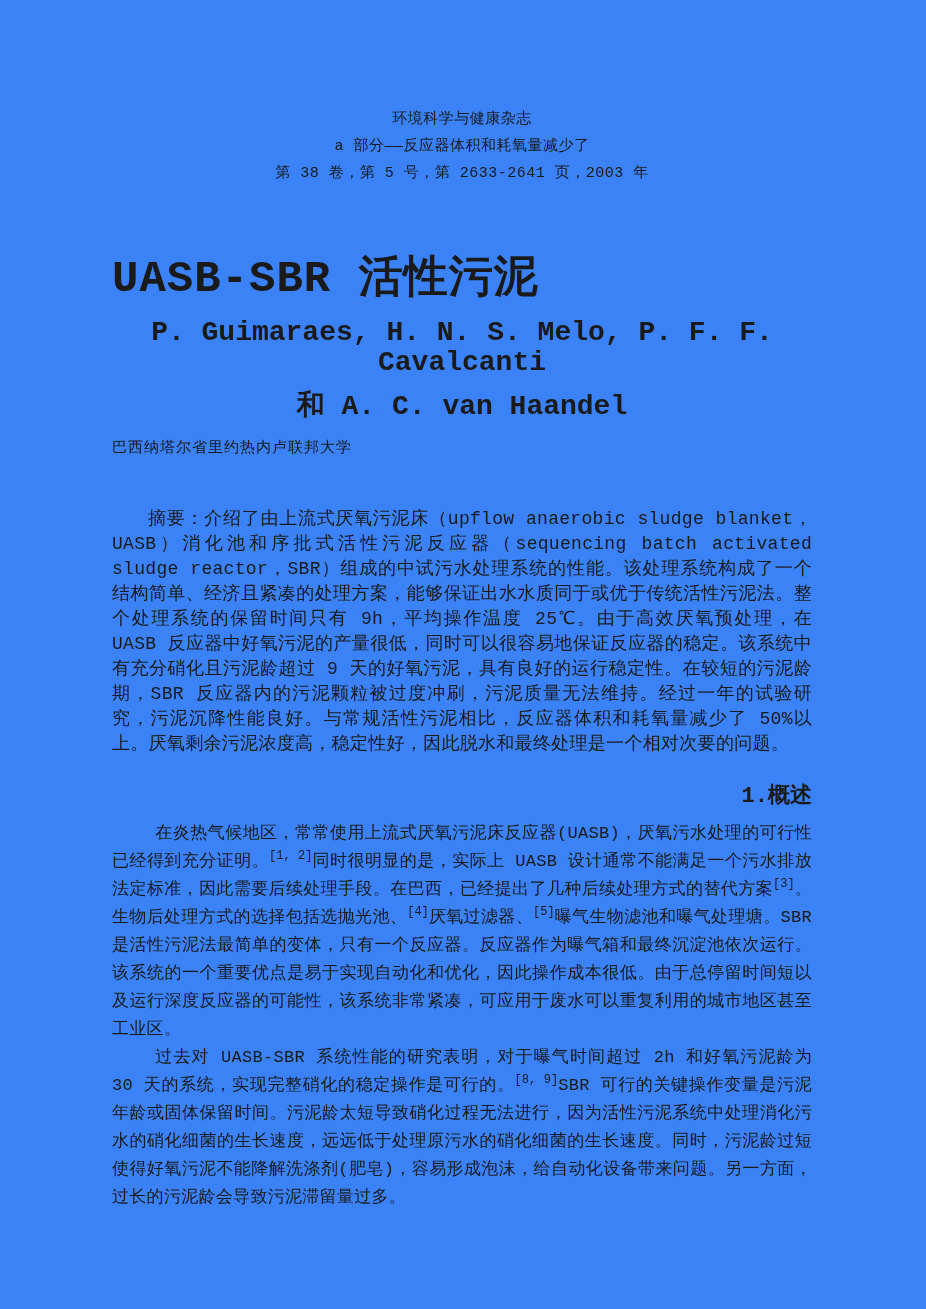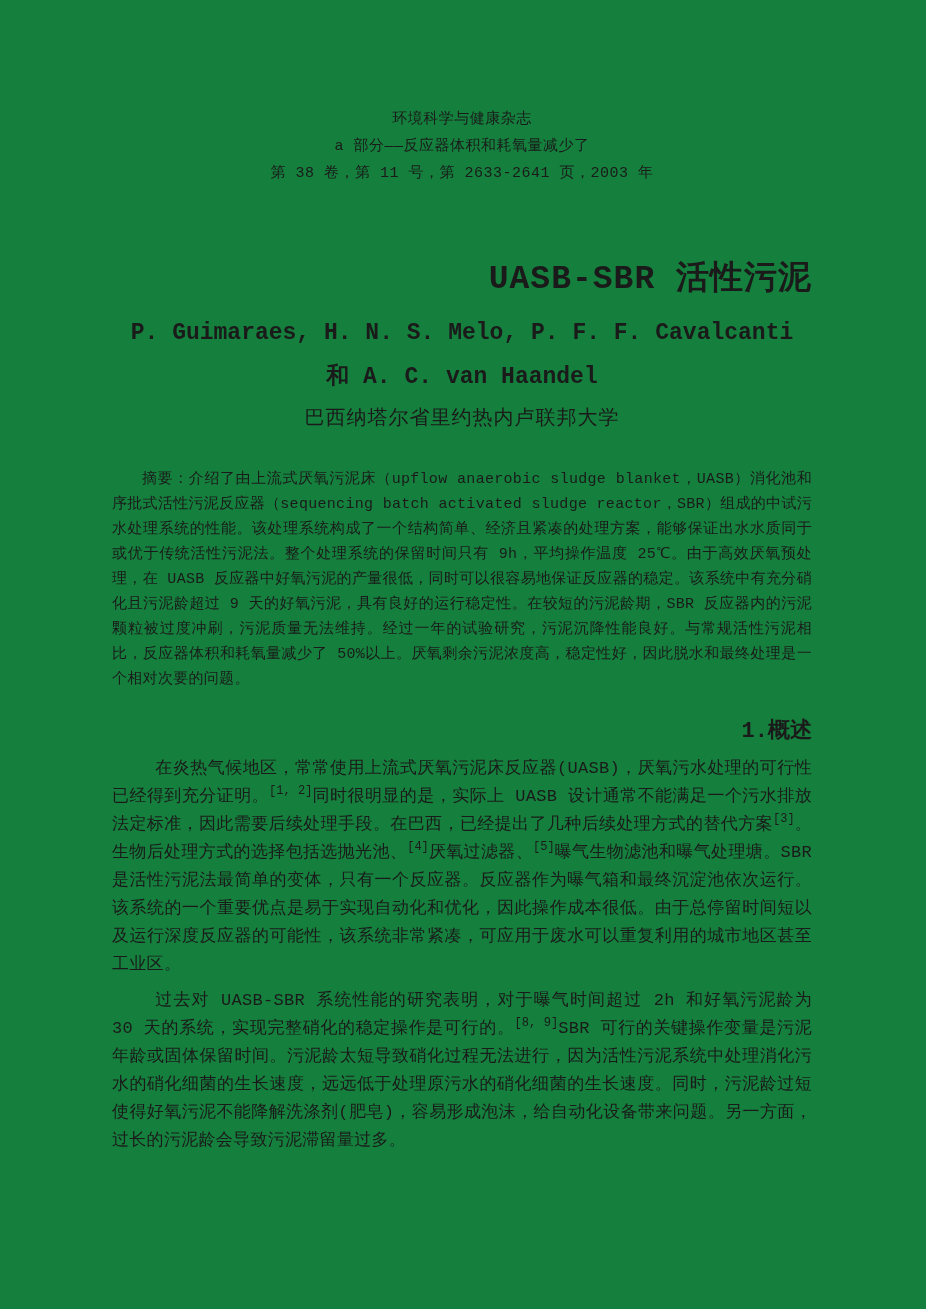--- a/index.html
+++ b/index.html
@@ -1,64 +1,64 @@
 <!DOCTYPE html>
 <html><head>
 <meta charset="utf-8">
 <style>
   html, body { margin: 0; padding: 0; background: #ffffff; }
   .page {
     position: relative;
     width: 926px;
     height: 1309px;
-    background: #15803d;
+    background: #3b82f6;
     color: #1a1a1a;
     font-family: "Liberation Mono", "Liberation Serif", serif;
     overflow: hidden;
   }
   .content {
     position: absolute;
     left: 112px;
     top: 0;
     width: 700px;
   }
   .journal-header {
     margin-top: 106px;
     font-size: 15px;
     line-height: 27px;
     text-align: center;
     letter-spacing: 0.5px;
   }
   .title {
     margin: 68px 0 0 0;
-    font-size: 33px;
+    font-size: 44px;
     line-height: 49px;
     font-weight: bold;
-    text-align: right;
+    text-align: left;
     letter-spacing: 1px;
   }
   .title-line { display: block; }
   .authors-line {
     margin-top: 14px;
-    font-size: 23px;
+    font-size: 28px;
     line-height: 30px;
     font-weight: bold;
     text-align: center;
   }
   .affil {
     margin-top: 15px;
-    font-size: 20px;
+    font-size: 15px;
     line-height: 24px;
-    text-align: center;
+    text-align: left;
     letter-spacing: 1px;
   }
   .affil + .affil { margin-top: 11px; }
   .abstract {
-    margin: 36px 0 0 0;
-    font-size: 15px;
+    margin: 46px 0 0 0;
+    font-size: 18px;
     line-height: 25px;
     text-align: justify;
     text-justify: inter-character;
     text-indent: 2em;
     letter-spacing: 0.3px;
   }
   .sec-heading {
     margin: 25px 0 0 0;
     font-size: 22px;
     line-height: 30px;
@@ -67,38 +67,38 @@
   }
   .body-para {
     margin: 8px 0 0 0;
     font-size: 17px;
     line-height: 28px;
     text-align: justify;
     text-justify: inter-character;
     text-indent: 2.55em;
     letter-spacing: 0.3px;
   }
-  .body-para + .body-para { margin-top: 8px; }
+  .body-para + .body-para { margin-top: 0; }
   .body-para sup {
     font-size: 12px;
     line-height: 0;
     vertical-align: super;
     letter-spacing: 0;
   }
 </style>
 </head>
 <body>
 
 <div class="page">
   <div class="content">
 
     <div class="journal-header">
       <div>环境科学与健康杂志</div>
       <div>a 部分——反应器体积和耗氧量减少了</div>
-      <div>第 38 卷，第 11 号，第 2633-2641 页，2003 年</div>
+      <div>第 38 卷，第 5 号，第 2633-2641 页，2003 年</div>
     </div>
 
     <h1 class="title">
       <span class="title-line">UASB-SBR 活性污泥</span>
     </h1>
 
     <div class="authors-line">P. Guimaraes, H. N. S. Melo, P. F. F. Cavalcanti</div>
     <div class="authors-line">和 A. C. van Haandel</div>
 
     <div class="affil">巴西纳塔尔省里约热内卢联邦大学</div>

